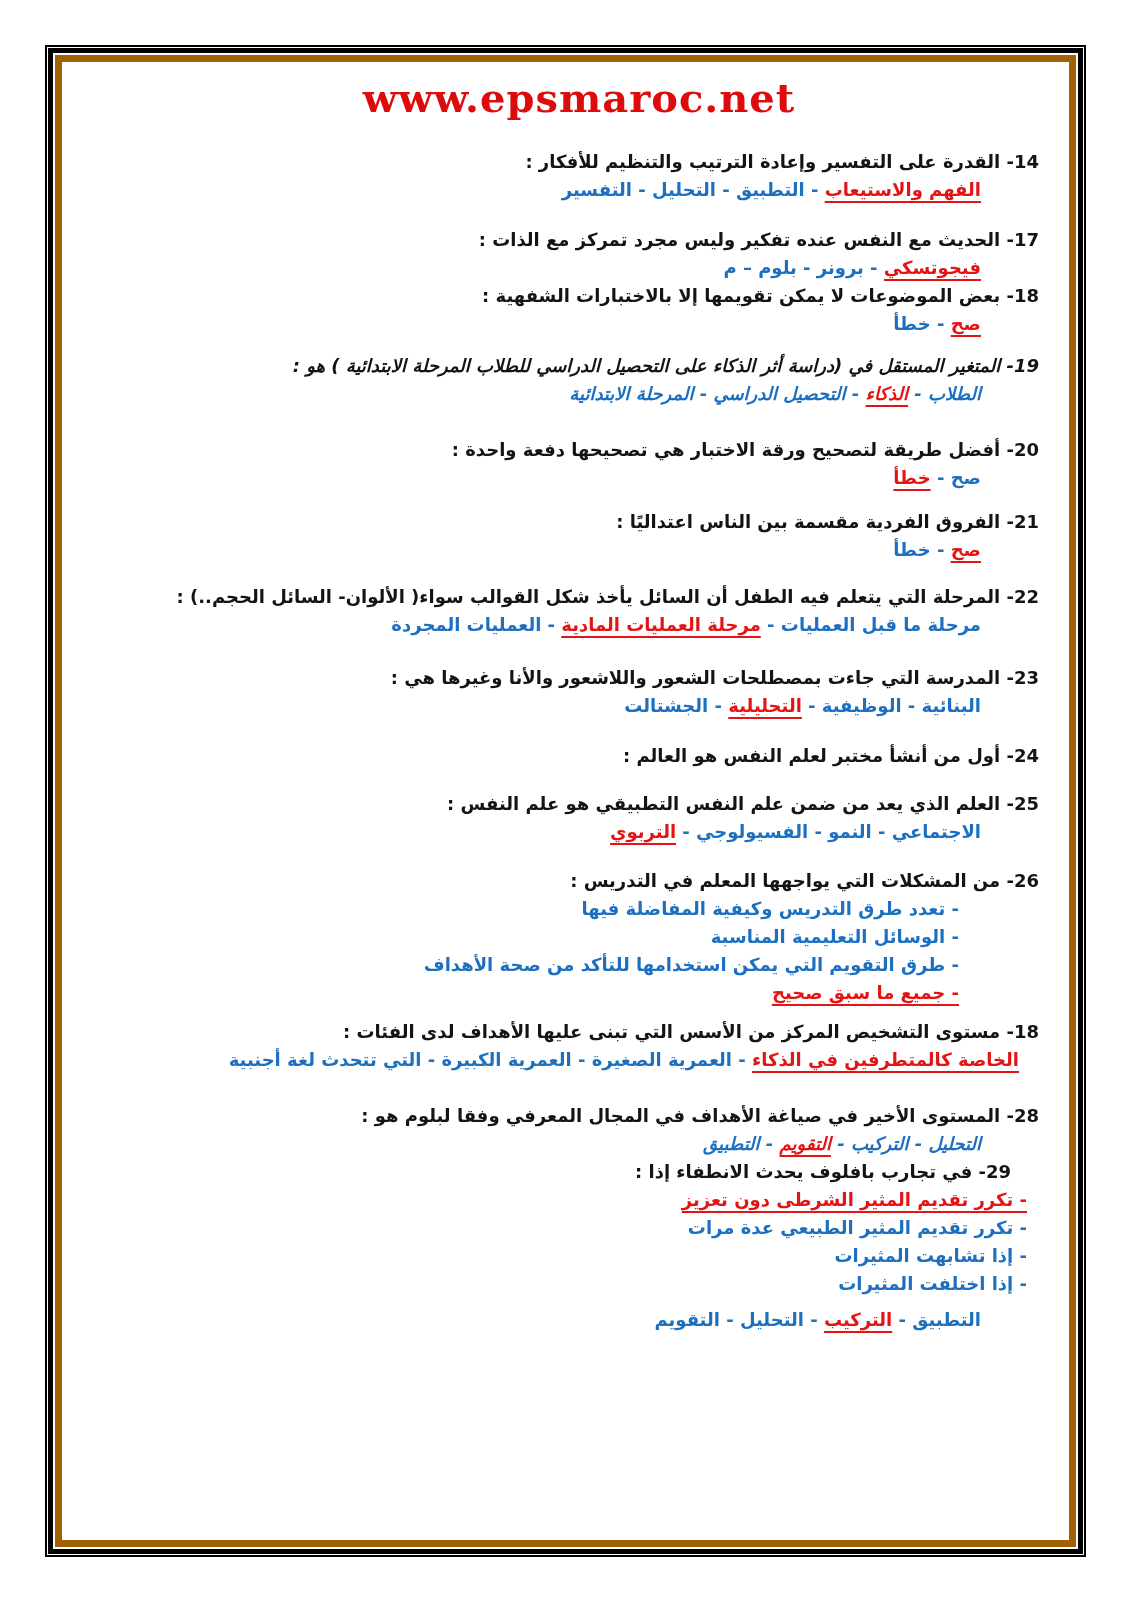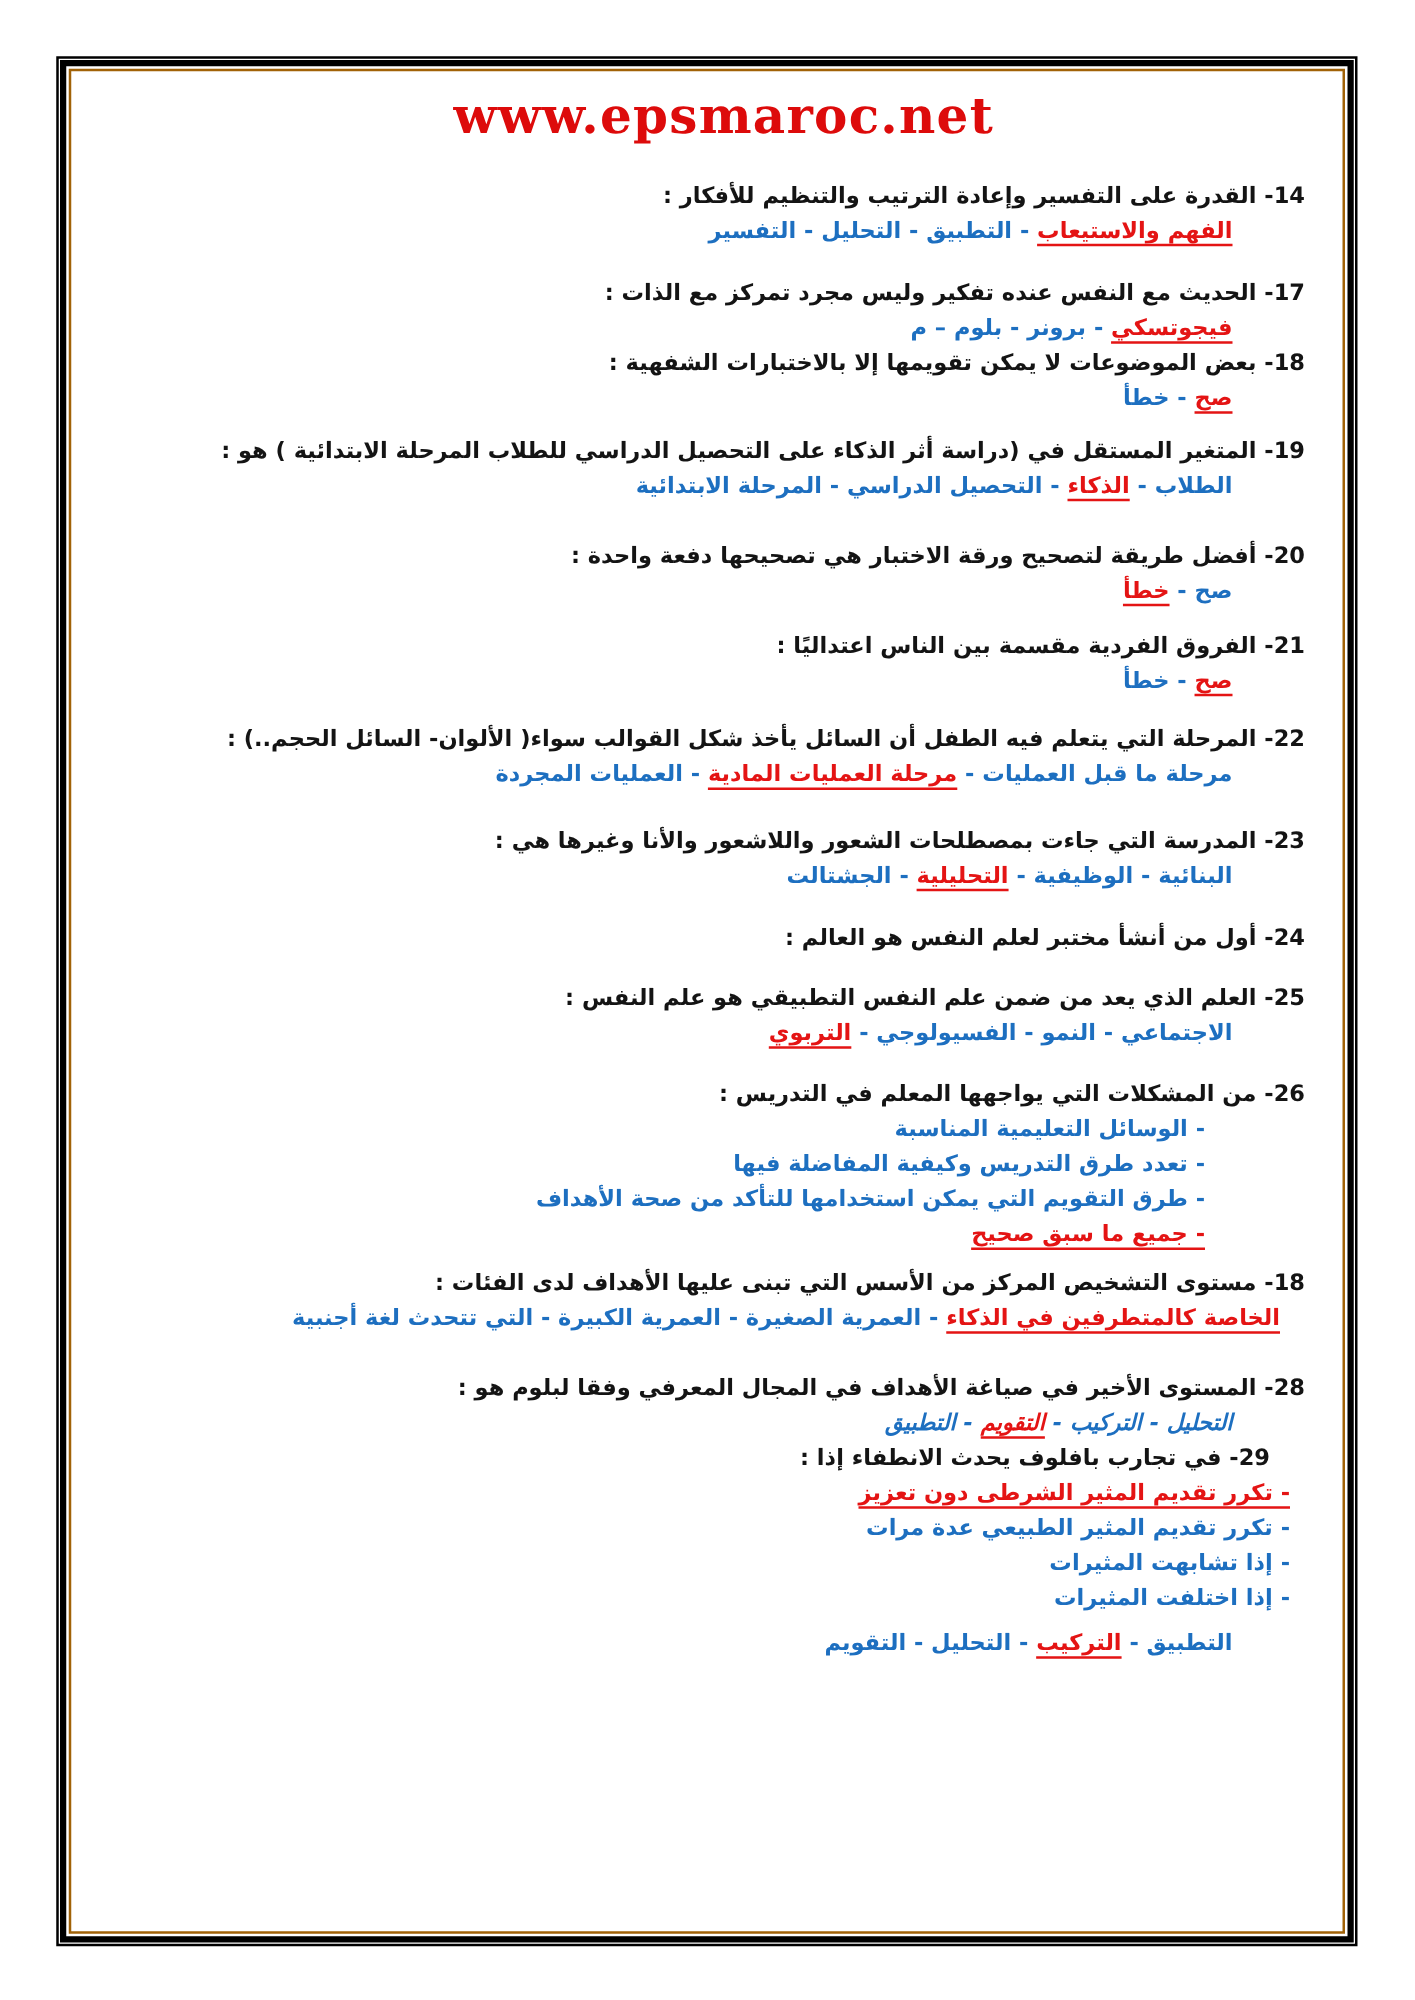--- a/index.html
+++ b/index.html
@@ -1,21 +1,21 @@
 <!DOCTYPE html>
 <html lang="ar" dir="rtl"><head>
 <meta charset="utf-8">
 <style>
   html,body{margin:0;padding:0;}
   body{background:#ffffff;font-family:"DejaVu Sans","Liberation Sans",sans-serif;}
   .page{position:relative;width:1132px;height:1600px;background:#ffffff;overflow:hidden;}
   
   .frame{position:absolute;left:45px;top:45px;width:1041px;height:1512px;border:2px solid #000;box-sizing:border-box;}
   .frame-mid{position:absolute;inset:1px;border:5px solid #000;}
-  .frame-inner{position:absolute;inset:2px;border:2px solid #a16207;overflow:hidden;padding-left:27px;}
+  .frame-inner{position:absolute;inset:2px;border:7px solid #a16207;overflow:hidden;padding-left:27px;}
   .content{padding:6px 30px 0 30px;direction:rtl;text-align:right;}
   .site-title{margin:6px 0 0 0;text-align:center;direction:ltr;
     font-family:"DejaVu Serif","Liberation Serif",serif;font-weight:bold;
     font-size:40px;line-height:48px;letter-spacing:1px;}
   .qa-block{margin:0;}
   .q-line{margin:0;font-size:18px;line-height:28px;font-weight:bold;color:#141414;white-space:nowrap;}
   .a-line{margin:0;font-size:18px;line-height:28px;font-weight:bold;white-space:nowrap;}
   .ans{color:#1d6fc0;}
   .ans.correct{color:#e41414;text-decoration:underline;text-decoration-thickness:1.6px;text-underline-offset:5px;}
 </style>
@@ -34,21 +34,21 @@
                 <p class="a-line" style="margin-right: 58px;"><span class="ans correct">الفهم والاستيعاب</span><span class="ans"> - التطبيق - التحليل - التفسير</span></p>
               </section>
               <section class="qa-block" style="margin-top: 22px;">
                 <p class="q-line">17- الحديث مع النفس عنده تفكير وليس مجرد تمركز مع الذات :</p>
                 <p class="a-line" style="margin-right: 58px;"><span class="ans correct">فيجوتسكي</span><span class="ans"> - برونر - بلوم – م</span></p>
               </section>
               <section class="qa-block" style="margin-top: 0px;">
                 <p class="q-line">18- بعض الموضوعات لا يمكن تقويمها إلا بالاختبارات الشفهية :</p>
                 <p class="a-line" style="margin-right: 58px;"><span class="ans correct">صح</span><span class="ans"> - خطأ</span></p>
               </section>
-              <section class="qa-block" style="margin-top: 14px;">
+              <section class="qa-block" style="margin-top: 14px; font-style: italic;">
                 <p class="q-line">19- المتغير المستقل في (دراسة أثر الذكاء على التحصيل الدراسي للطلاب المرحلة الابتدائية ) هو :</p>
                 <p class="a-line" style="margin-right: 58px;"><span class="ans">الطلاب - </span><span class="ans correct">الذكاء</span><span class="ans"> - التحصيل الدراسي - المرحلة الابتدائية</span></p>
               </section>
               <section class="qa-block" style="margin-top: 28px;">
                 <p class="q-line">20- أفضل طريقة لتصحيح ورقة الاختبار هي تصحيحها دفعة واحدة :</p>
                 <p class="a-line" style="margin-right: 58px;"><span class="ans">صح - </span><span class="ans correct">خطأ</span></p>
               </section>
               <section class="qa-block" style="margin-top: 16px;">
                 <p class="q-line">21- الفروق الفردية مقسمة بين الناس اعتداليًا :</p>
                 <p class="a-line" style="margin-right: 58px;"><span class="ans correct">صح</span><span class="ans"> - خطأ</span></p>
@@ -63,22 +63,22 @@
               </section>
               <section class="qa-block" style="margin-top: 22px;">
                 <p class="q-line">24- أول من أنشأ مختبر لعلم النفس هو العالم :</p>
               </section>
               <section class="qa-block" style="margin-top: 20px;">
                 <p class="q-line">25- العلم الذي يعد من ضمن علم النفس التطبيقي هو علم النفس :</p>
                 <p class="a-line" style="margin-right: 58px;"><span class="ans">الاجتماعي - النمو - الفسيولوجي - </span><span class="ans correct">التربوي</span></p>
               </section>
               <section class="qa-block" style="margin-top: 21px;">
                 <p class="q-line">26- من المشكلات التي يواجهها المعلم في التدريس :</p>
+                <p class="a-line" style="margin-right: 80px;"><span class="ans">- تعدد طرق التدريس وكيفية المفاضلة فيها</span></p>
                 <p class="a-line" style="margin-right: 80px;"><span class="ans">- الوسائل التعليمية المناسبة</span></p>
-                <p class="a-line" style="margin-right: 80px;"><span class="ans">- تعدد طرق التدريس وكيفية المفاضلة فيها</span></p>
                 <p class="a-line" style="margin-right: 80px;"><span class="ans">- طرق التقويم التي يمكن استخدامها للتأكد من صحة الأهداف</span></p>
                 <p class="a-line" style="margin-right: 80px;"><span class="ans correct">- جميع ما سبق صحيح</span></p>
               </section>
               <section class="qa-block" style="margin-top: 11px;">
                 <p class="q-line">18- مستوى التشخيص المركز من الأسس التي تبنى عليها الأهداف لدى الفئات :</p>
                 <p class="a-line" style="margin-right: 20px;"><span class="ans correct">الخاصة كالمتطرفين في الذكاء</span><span class="ans"> - العمرية الصغيرة - العمرية الكبيرة - التي تتحدث لغة أجنبية</span></p>
               </section>
               <section class="qa-block" style="margin-top: 28px;">
                 <p class="q-line">28- المستوى الأخير في صياغة الأهداف في المجال المعرفي وفقا لبلوم هو :</p>
                 <p class="a-line" style="margin-right: 58px; font-style: italic;"><span class="ans">التحليل - التركيب - </span><span class="ans correct">التقويم</span><span class="ans"> - التطبيق</span></p>

